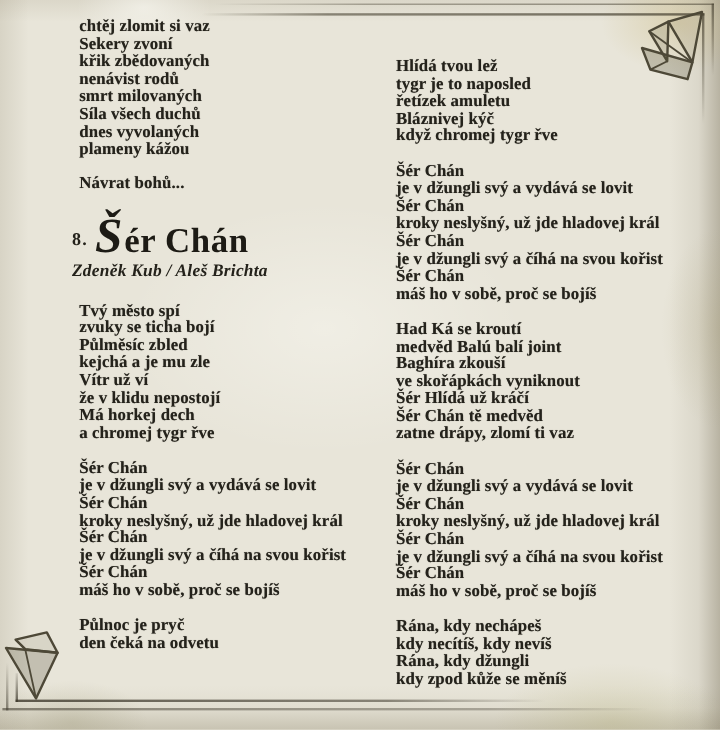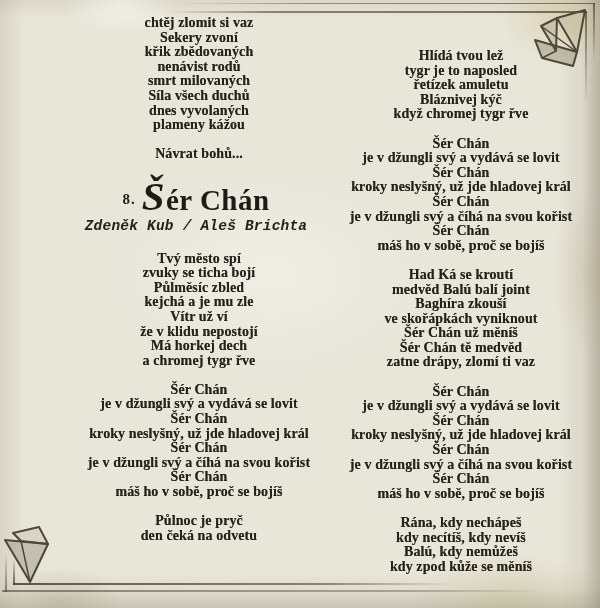--- a/index.html
+++ b/index.html
@@ -28,21 +28,21 @@
     font-weight:700;font-size:14px;line-height:14.6px;
     color:#24221b;letter-spacing:0.1px;white-space:nowrap;
     text-shadow:0 0 0.6px rgba(36,34,27,0.55);
   }
   .col-left .stanza .line{padding-left:6px;}
   .title-block{margin:0 0 18px 0;}
   .title-line{white-space:nowrap;height:38px;line-height:38px;}
   .track-number{font-size:15px;font-weight:700;color:#24221b;vertical-align:6px;letter-spacing:1px;}
   .track-title{font-size:29px;font-weight:700;color:#1d1b15;letter-spacing:0.5px;}
   .title-initial{font-size:41px;font-style:italic;font-weight:700;margin:0 1px 0 2px;}
-  .credits{font-size:14.5px;font-weight:700;font-style:italic;color:#24221b;margin-top:3px;letter-spacing:0.2px;white-space:nowrap;font-family:Liberation Mono, monospace;}
+  .credits{font-size:14.5px;font-weight:700;font-style:italic;color:#24221b;margin-top:3px;letter-spacing:0.2px;white-space:nowrap;}
   .fl{position:absolute;pointer-events:none;}
   .fl-top-1{left:178px;right:5px;top:3px;height:1.4px;
     background:linear-gradient(to right, rgba(74,68,52,0), rgba(74,68,52,0.5) 30%, rgba(74,68,52,0.7));}
   .fl-top-2{left:168px;right:13px;top:11px;height:1.6px;
     background:linear-gradient(to right, rgba(74,68,52,0), rgba(74,68,52,0.6) 25%, rgba(74,68,52,0.75));}
   .fl-right-1{right:5px;top:3px;width:1.6px;height:60px;
     background:linear-gradient(to bottom, rgba(74,68,52,0.7), rgba(74,68,52,0));}
   .fl-right-2{right:13px;top:11px;width:1.6px;height:92px;
     background:linear-gradient(to bottom, rgba(74,68,52,0.75), rgba(74,68,52,0));}
   .fl-bottom-1{left:13px;width:442px;bottom:23px;height:1.6px;
@@ -53,21 +53,21 @@
     background:linear-gradient(to top, rgba(60,55,42,0.75), rgba(60,55,42,0.1));}
   .fl-left-2{left:5px;bottom:16px;width:1.6px;height:40px;
     background:linear-gradient(to top, rgba(60,55,42,0.55), rgba(60,55,42,0));}
   .origami{position:absolute;pointer-events:none;}
   .origami-tr{top:5px;right:0;}
   .origami-bl{left:0;bottom:20px;}
 </style>
 </head>
 <body>
 
-<div style="position:absolute;inset:0;text-align:center;">
+<div style="position:absolute;inset:0;">
 
   <div class="fl fl-top-1"></div>
   <div class="fl fl-top-2"></div>
   <div class="fl fl-right-1"></div>
   <div class="fl fl-right-2"></div>
   <div class="fl fl-bottom-1"></div>
   <div class="fl fl-bottom-2"></div>
   <div class="fl fl-left-1"></div>
   <div class="fl fl-left-2"></div>
 
@@ -155,35 +155,35 @@
         <div class="line">Šér Chán</div>
         <div class="line">je v džungli svý a číhá na svou kořist</div>
         <div class="line">Šér Chán</div>
         <div class="line">máš ho v sobě, proč se bojíš</div>
       </div>
     <div class="stanza">
         <div class="line">Had Ká se kroutí</div>
         <div class="line">medvěd Balú balí joint</div>
         <div class="line">Baghíra zkouší</div>
         <div class="line">ve skořápkách vyniknout</div>
-        <div class="line">Šér Chán už měníš</div>
+        <div class="line">Šér Hlídá už kráčí</div>
         <div class="line">Šér Chán tě medvěd</div>
         <div class="line">zatne drápy, zlomí ti vaz</div>
       </div>
     <div class="stanza">
         <div class="line">Šér Chán</div>
         <div class="line">je v džungli svý a vydává se lovit</div>
         <div class="line">Šér Chán</div>
         <div class="line">kroky neslyšný, už jde hladovej král</div>
         <div class="line">Šér Chán</div>
         <div class="line">je v džungli svý a číhá na svou kořist</div>
         <div class="line">Šér Chán</div>
         <div class="line">máš ho v sobě, proč se bojíš</div>
       </div>
     <div class="stanza">
         <div class="line">Rána, kdy nechápeš</div>
         <div class="line">kdy necítíš, kdy nevíš</div>
-        <div class="line">Balú, kdy nemůžeš</div>
+        <div class="line">Rána, kdy džungli</div>
         <div class="line">kdy zpod kůže se měníš</div>
       </div>
   </div>
 
 </div>
 
 </body></html>

